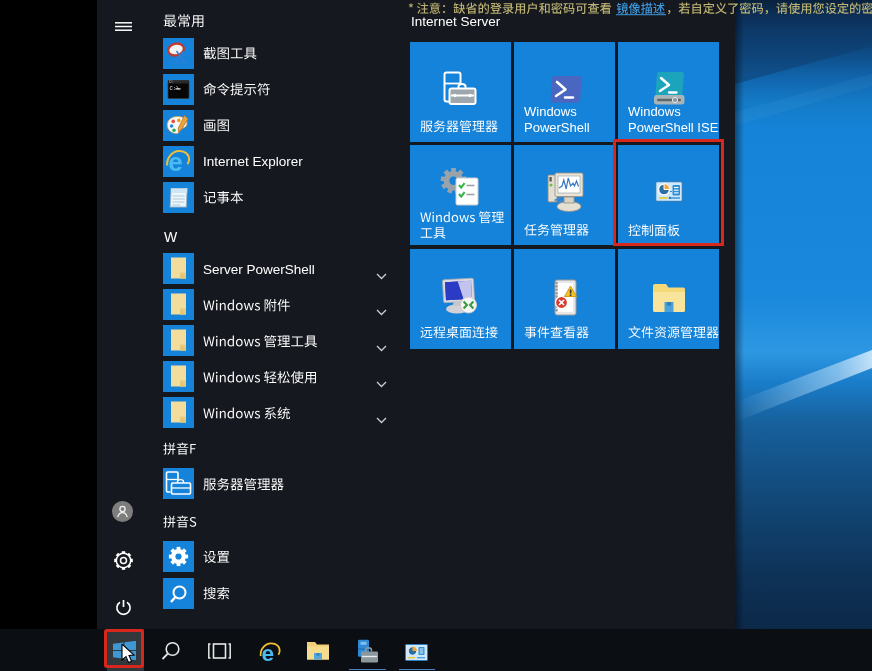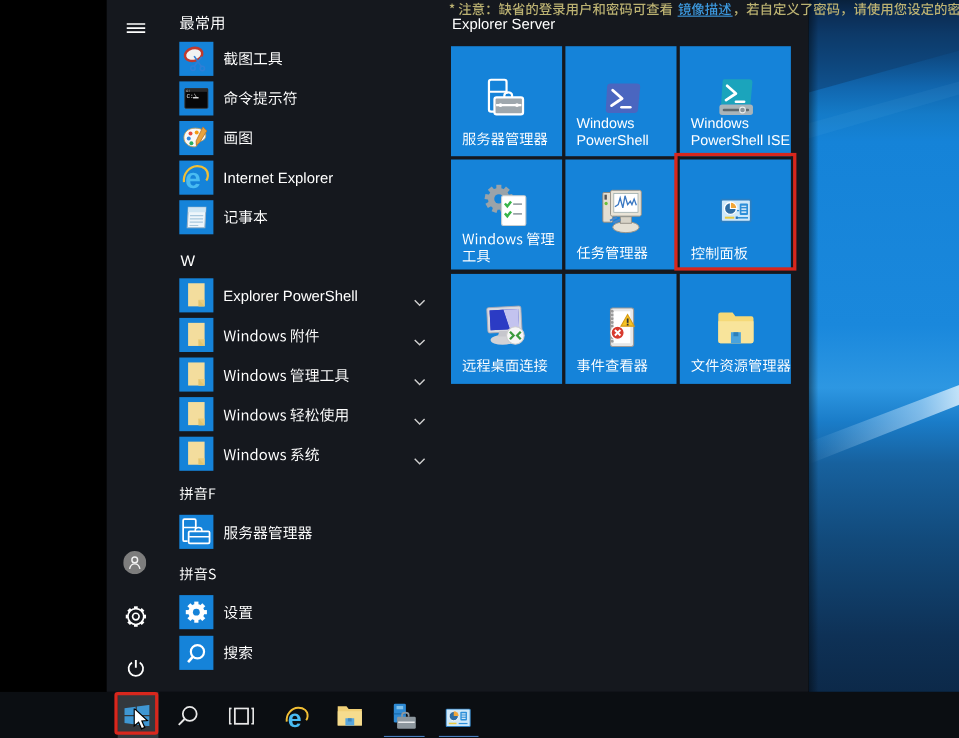--- a/index.html
+++ b/index.html
@@ -175,23 +175,23 @@
 <div class="abs" style="left:376px;top:338px"><svg width="11" height="7" viewBox="0 0 11 7">
       <path d="M1 1l4.5 4.5L10 1" fill="none" stroke="#cfcfcf" stroke-width="1.3"></path>
     </svg></div>
 <div class="abs" style="left:376px;top:374px"><svg width="11" height="7" viewBox="0 0 11 7">
       <path d="M1 1l4.5 4.5L10 1" fill="none" stroke="#cfcfcf" stroke-width="1.3"></path>
     </svg></div>
 <div class="abs" style="left:376px;top:410px"><svg width="11" height="7" viewBox="0 0 11 7">
       <path d="M1 1l4.5 4.5L10 1" fill="none" stroke="#cfcfcf" stroke-width="1.3"></path>
     </svg></div>
 <div class="lat" style="left:203px;top:154px;font-size:13.5px">Internet Explorer</div>
-<div class="lat" style="left:203px;top:262px;font-size:13.5px">Explorer PowerShell</div>
+<div class="lat" style="left:203px;top:262px;font-size:13.5px">Server PowerShell</div>
 <div class="lat" style="left:164px;top:229px;font-size:14px">W</div>
-<div class="lat" style="left:411px;top:14px;font-size:13.5px">Explorer Server</div>
+<div class="lat" style="left:411px;top:14px;font-size:13.5px">Internet Server</div>
 <div class="tile" style="left:410px;top:42px"></div>
 <div class="tile" style="left:514px;top:42px"></div>
 <div class="tile" style="left:618px;top:42px"></div>
 <div class="tile" style="left:410px;top:145px"></div>
 <div class="tile" style="left:514px;top:145px"></div>
 <div class="tile" style="left:618px;top:145px"></div>
 <div class="tile" style="left:410px;top:249px"></div>
 <div class="tile" style="left:514px;top:249px"></div>
 <div class="tile" style="left:618px;top:249px"></div>
 <div class="abs" style="left:410px;top:68px"><svg width="101" height="70" viewBox="0 0 101 70">

